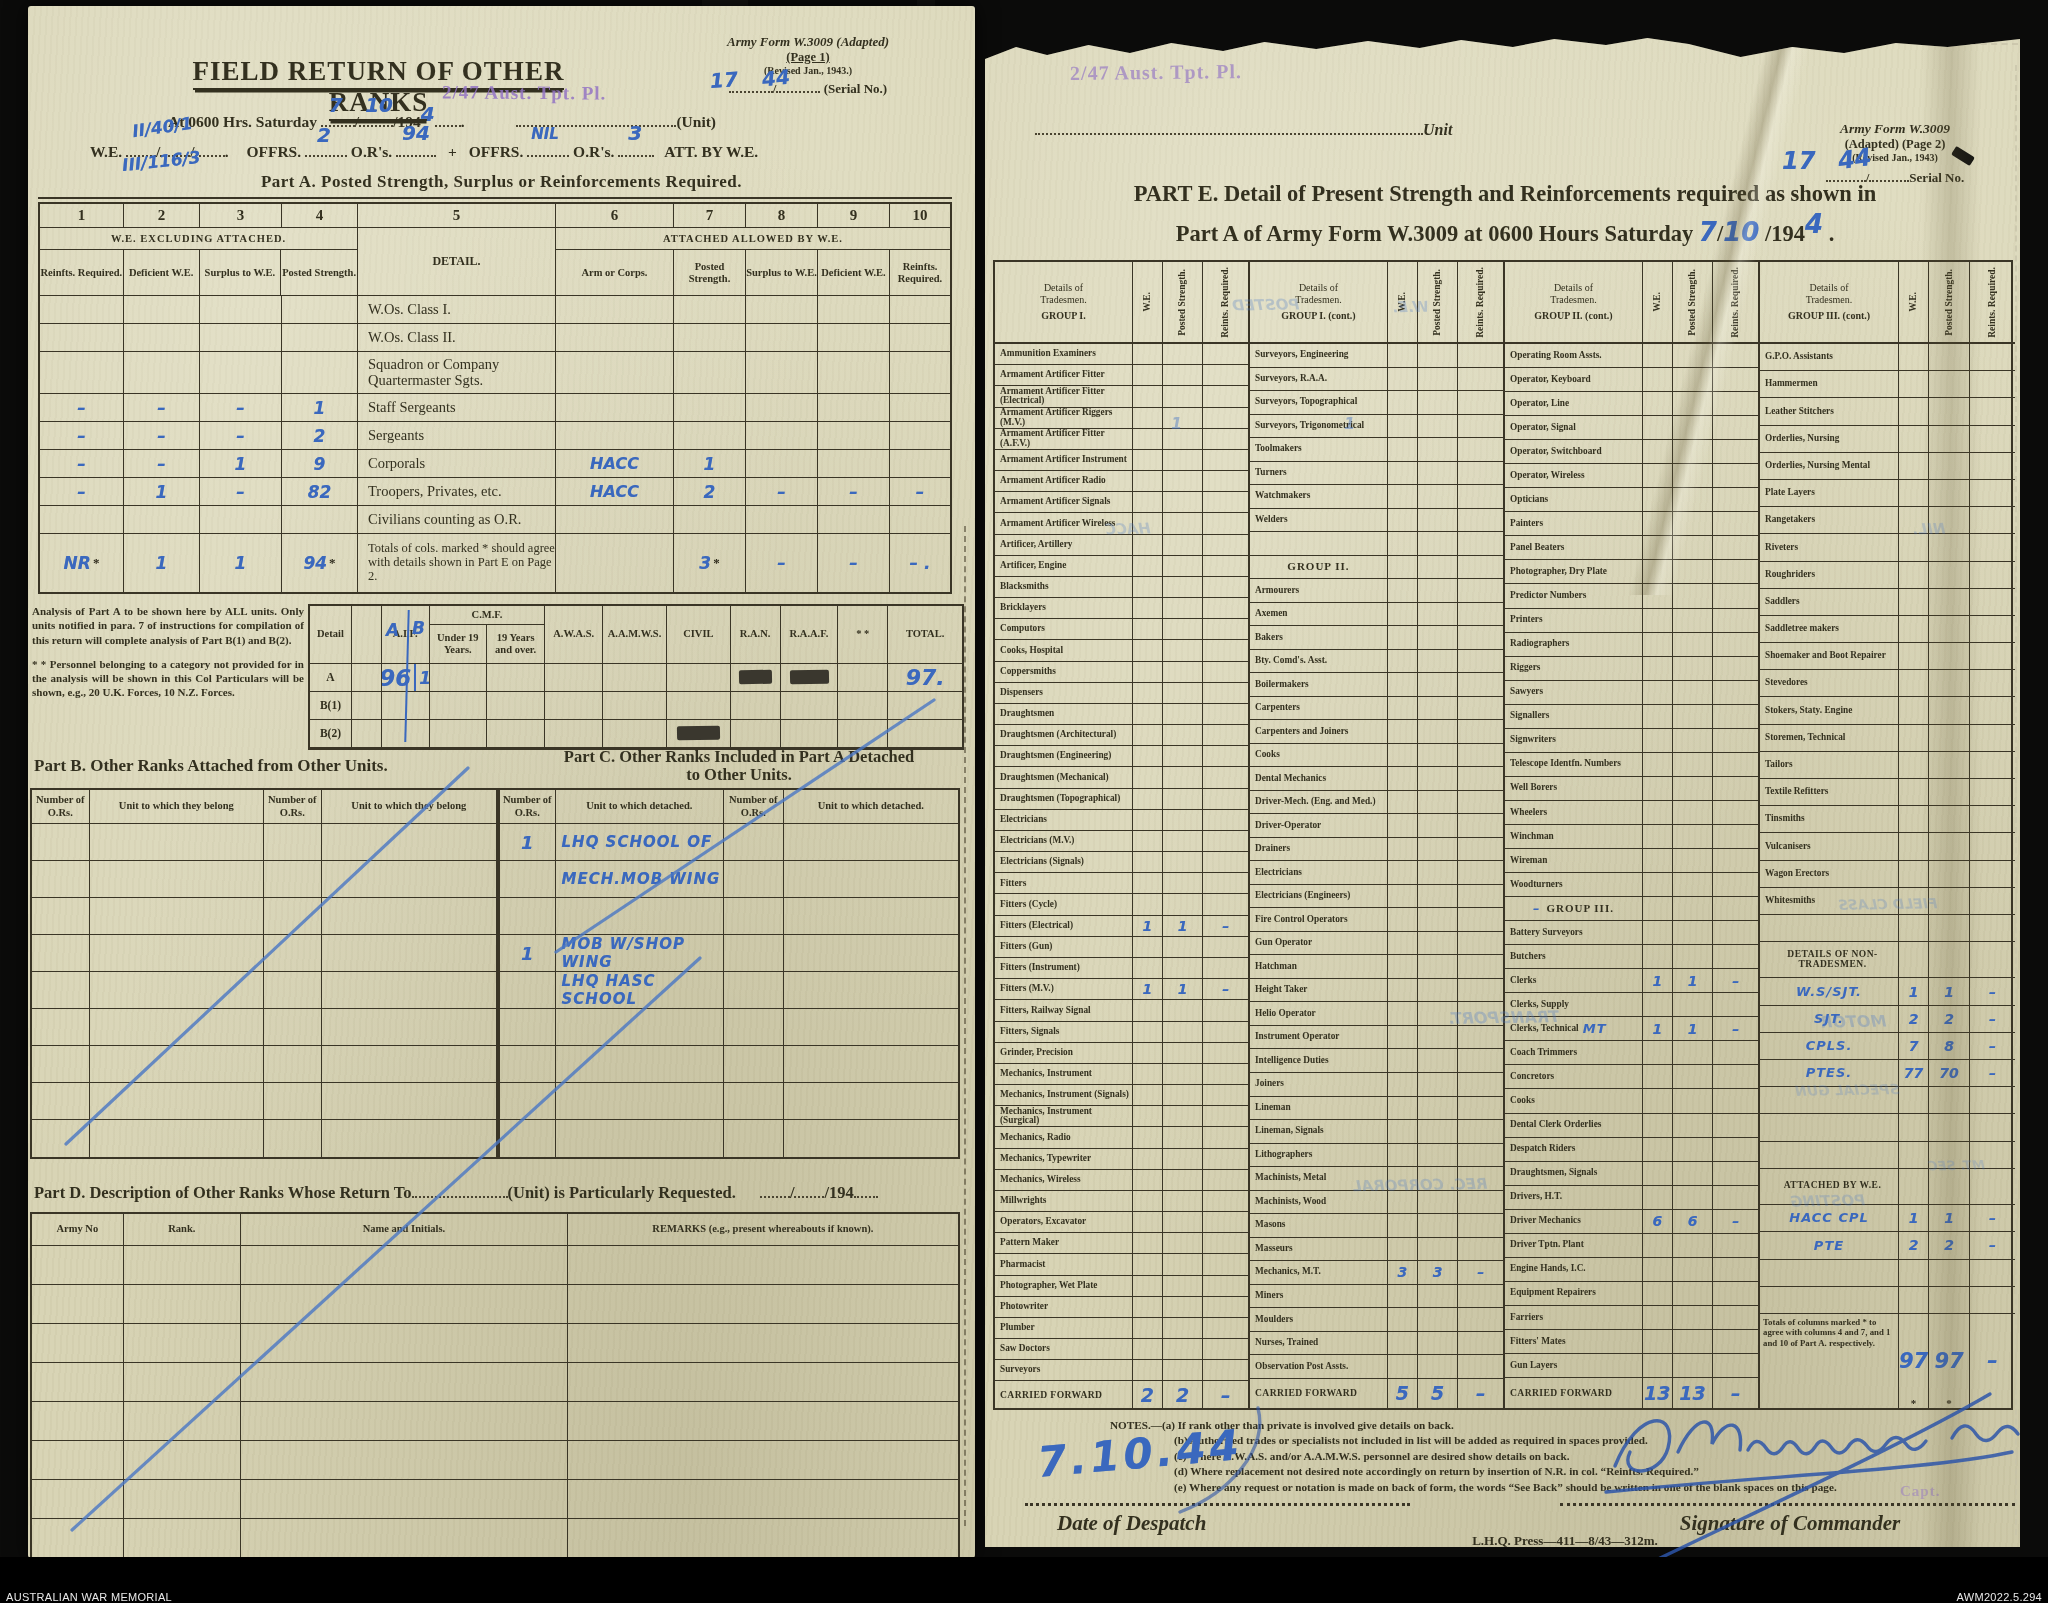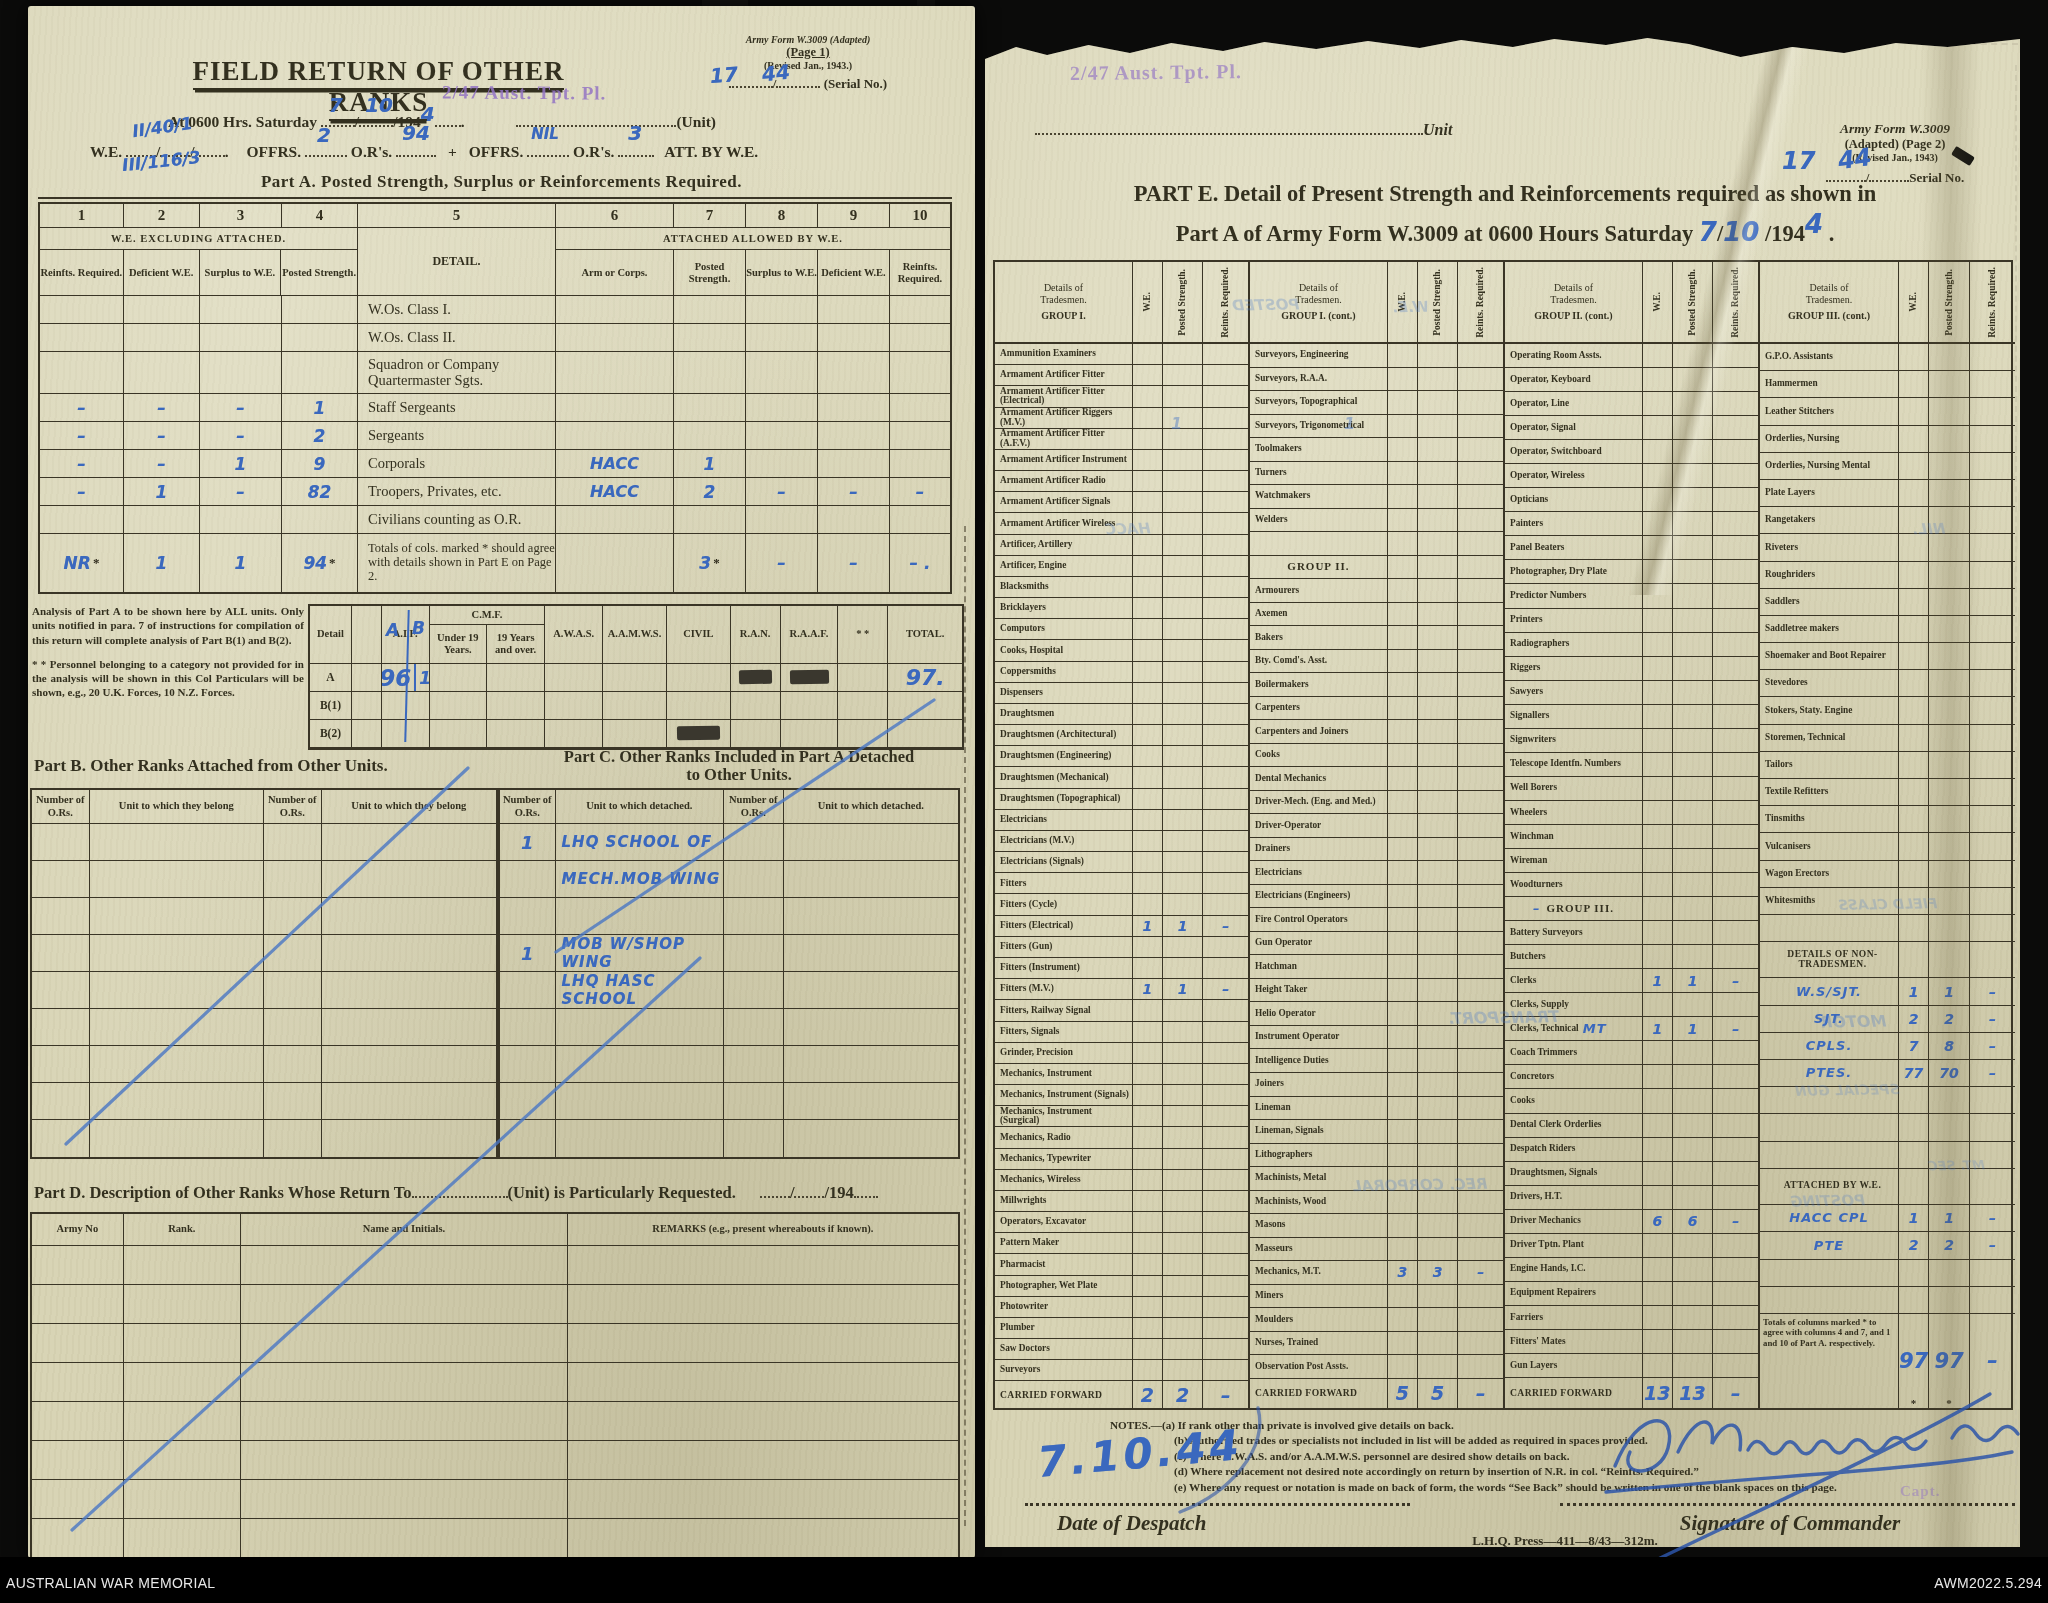--- a/index.html
+++ b/index.html
@@ -74,38 +74,38 @@
   .cf .perl{font-size:9.6px;letter-spacing:.4px;}
   .cf .hv{font-size:19px;}
   .trow .perl{font-size:8.8px;font-weight:bold;line-height:1.2;padding:3px;align-items:flex-start;text-align:left;}
   .trow .hv{font-size:21px;}
   .hlb{font-family:"DejaVu Sans",sans-serif;font-style:italic;font-weight:700;color:#3a68be;font-size:13px;letter-spacing:1px;}
   .starsub{position:absolute;bottom:-1px;left:50%;transform:translateX(-50%);font-size:11px;font-weight:bold;color:#2e2a1c;}
   
   #p2-notes{left:125px;top:1383px;width:790px;font-size:11.2px;font-weight:bold;line-height:1.38;}
   .dlabel{font-size:21px;font-weight:bold;font-style:italic;}
   #bar{position:absolute;left:0;right:0;bottom:0;height:46px;background:#000;}
-  #bar .t{position:absolute;bottom:12px;font-family:"Liberation Sans",sans-serif;font-size:14px;color:#e8e8e8;letter-spacing:.3px;}
+  #bar .t{position:absolute;bottom:0;font-family:"Liberation Sans",sans-serif;font-size:11px;color:#e8e8e8;letter-spacing:.3px;}
   .bleed{position:absolute;font-family:"DejaVu Sans",sans-serif;font-style:italic;font-weight:700;color:#4a79c9;pointer-events:none;white-space:nowrap;}
   .clip{position:absolute;background:#141412;}
   .dashv{position:absolute;border-left:2px dashed rgba(70,62,42,.55);}
   .dashh{position:absolute;border-top:2px dashed rgba(200,195,170,.8);}
   svg.ov{position:absolute;left:0;top:0;pointer-events:none;}
 </style>
 </head>
 <body>
 
 <div id="canvas">
 
   <div class="clip" style="left:702px;top:0;width:46px;height:20px;border-radius:0 0 8px 8px;"></div>
   <div class="clip" style="left:917px;top:0;width:18px;height:12px;border-radius:0 0 5px 5px;"></div>
 
   <div class="paper" id="page1">
     <div class="abs" style="left:672px;top:28px;width:216px;text-align:center;">
-      <div class="b it" style="font-size:10px;">Army Form W.3009 (Adapted)</div>
+      <div class="b it" style="font-size:13px;">Army Form W.3009 (Adapted)</div>
       <div class="b" style="font-size:12.5px;text-decoration:underline;">(Page 1)</div>
       <div class="b" style="font-size:10px;">(Revised Jan., 1943.)</div>
       <div style="position:relative;margin-top:4px;font-size:13px;font-weight:bold;">
         <span class="dot" style="width:44px;"></span>/<span class="dot" style="width:44px;"></span>
         <span>(Serial No.)</span>
         <span class="hand abs" style="left:10px;top:-12px;font-size:20px;transform:rotate(-4deg);">17</span>
         <span class="hand abs" style="left:62px;top:-14px;font-size:20px;transform:rotate(-6deg);">44</span>
       </div>
     </div>
 

